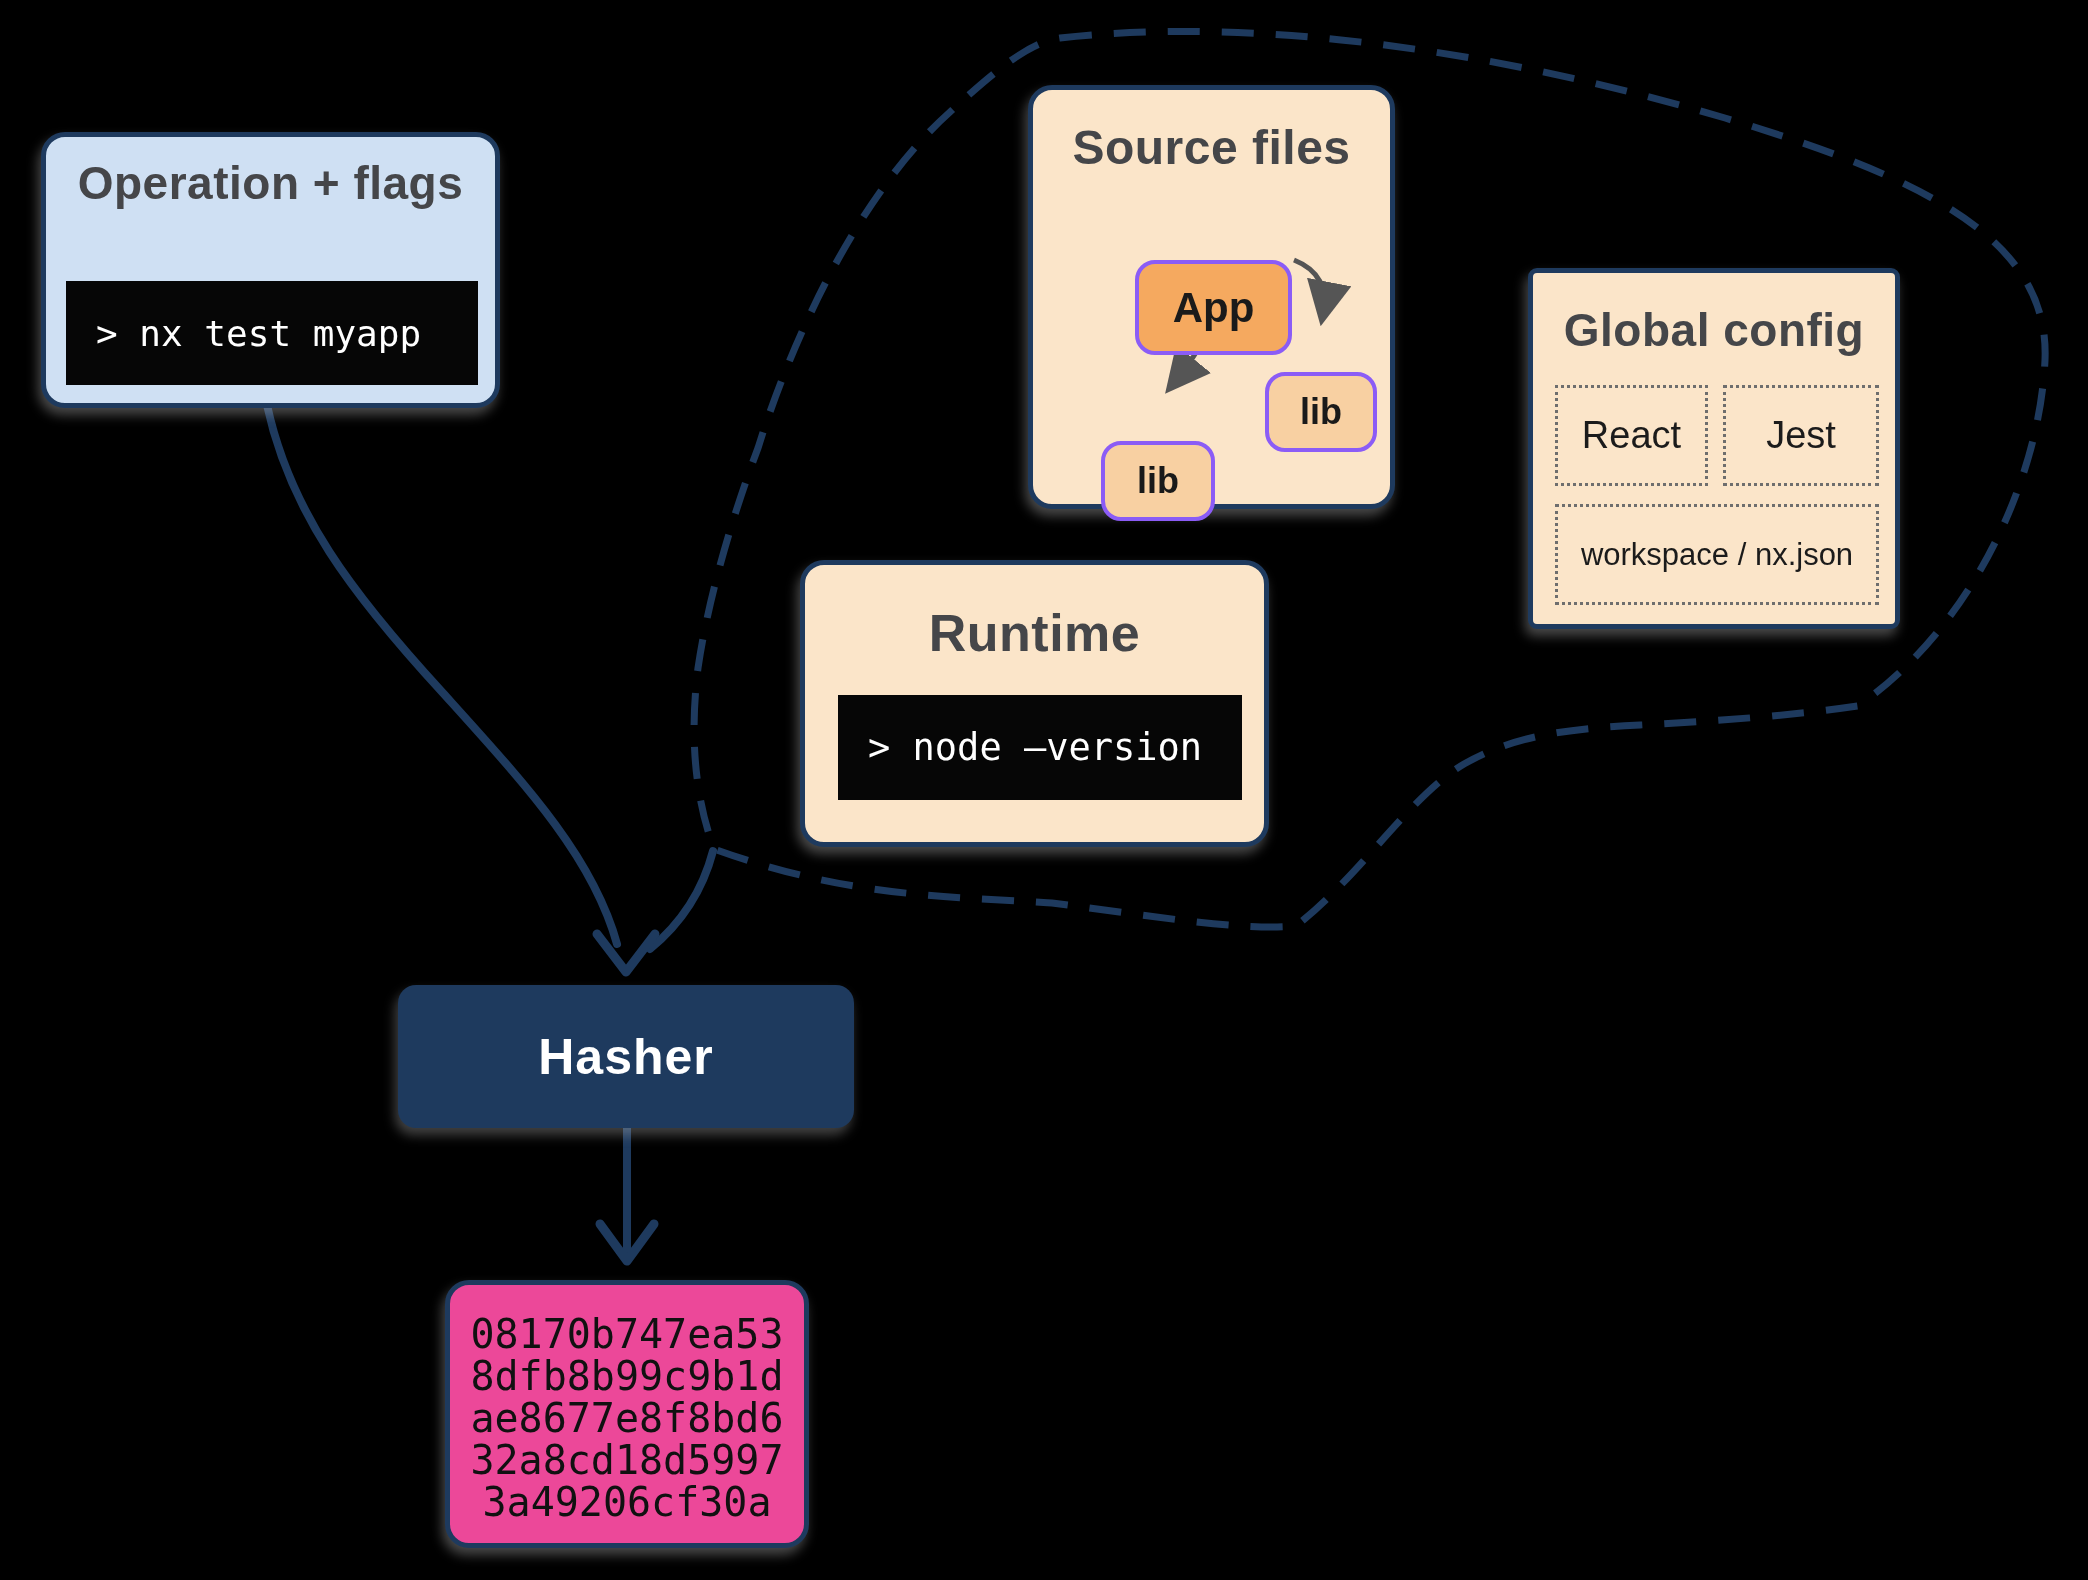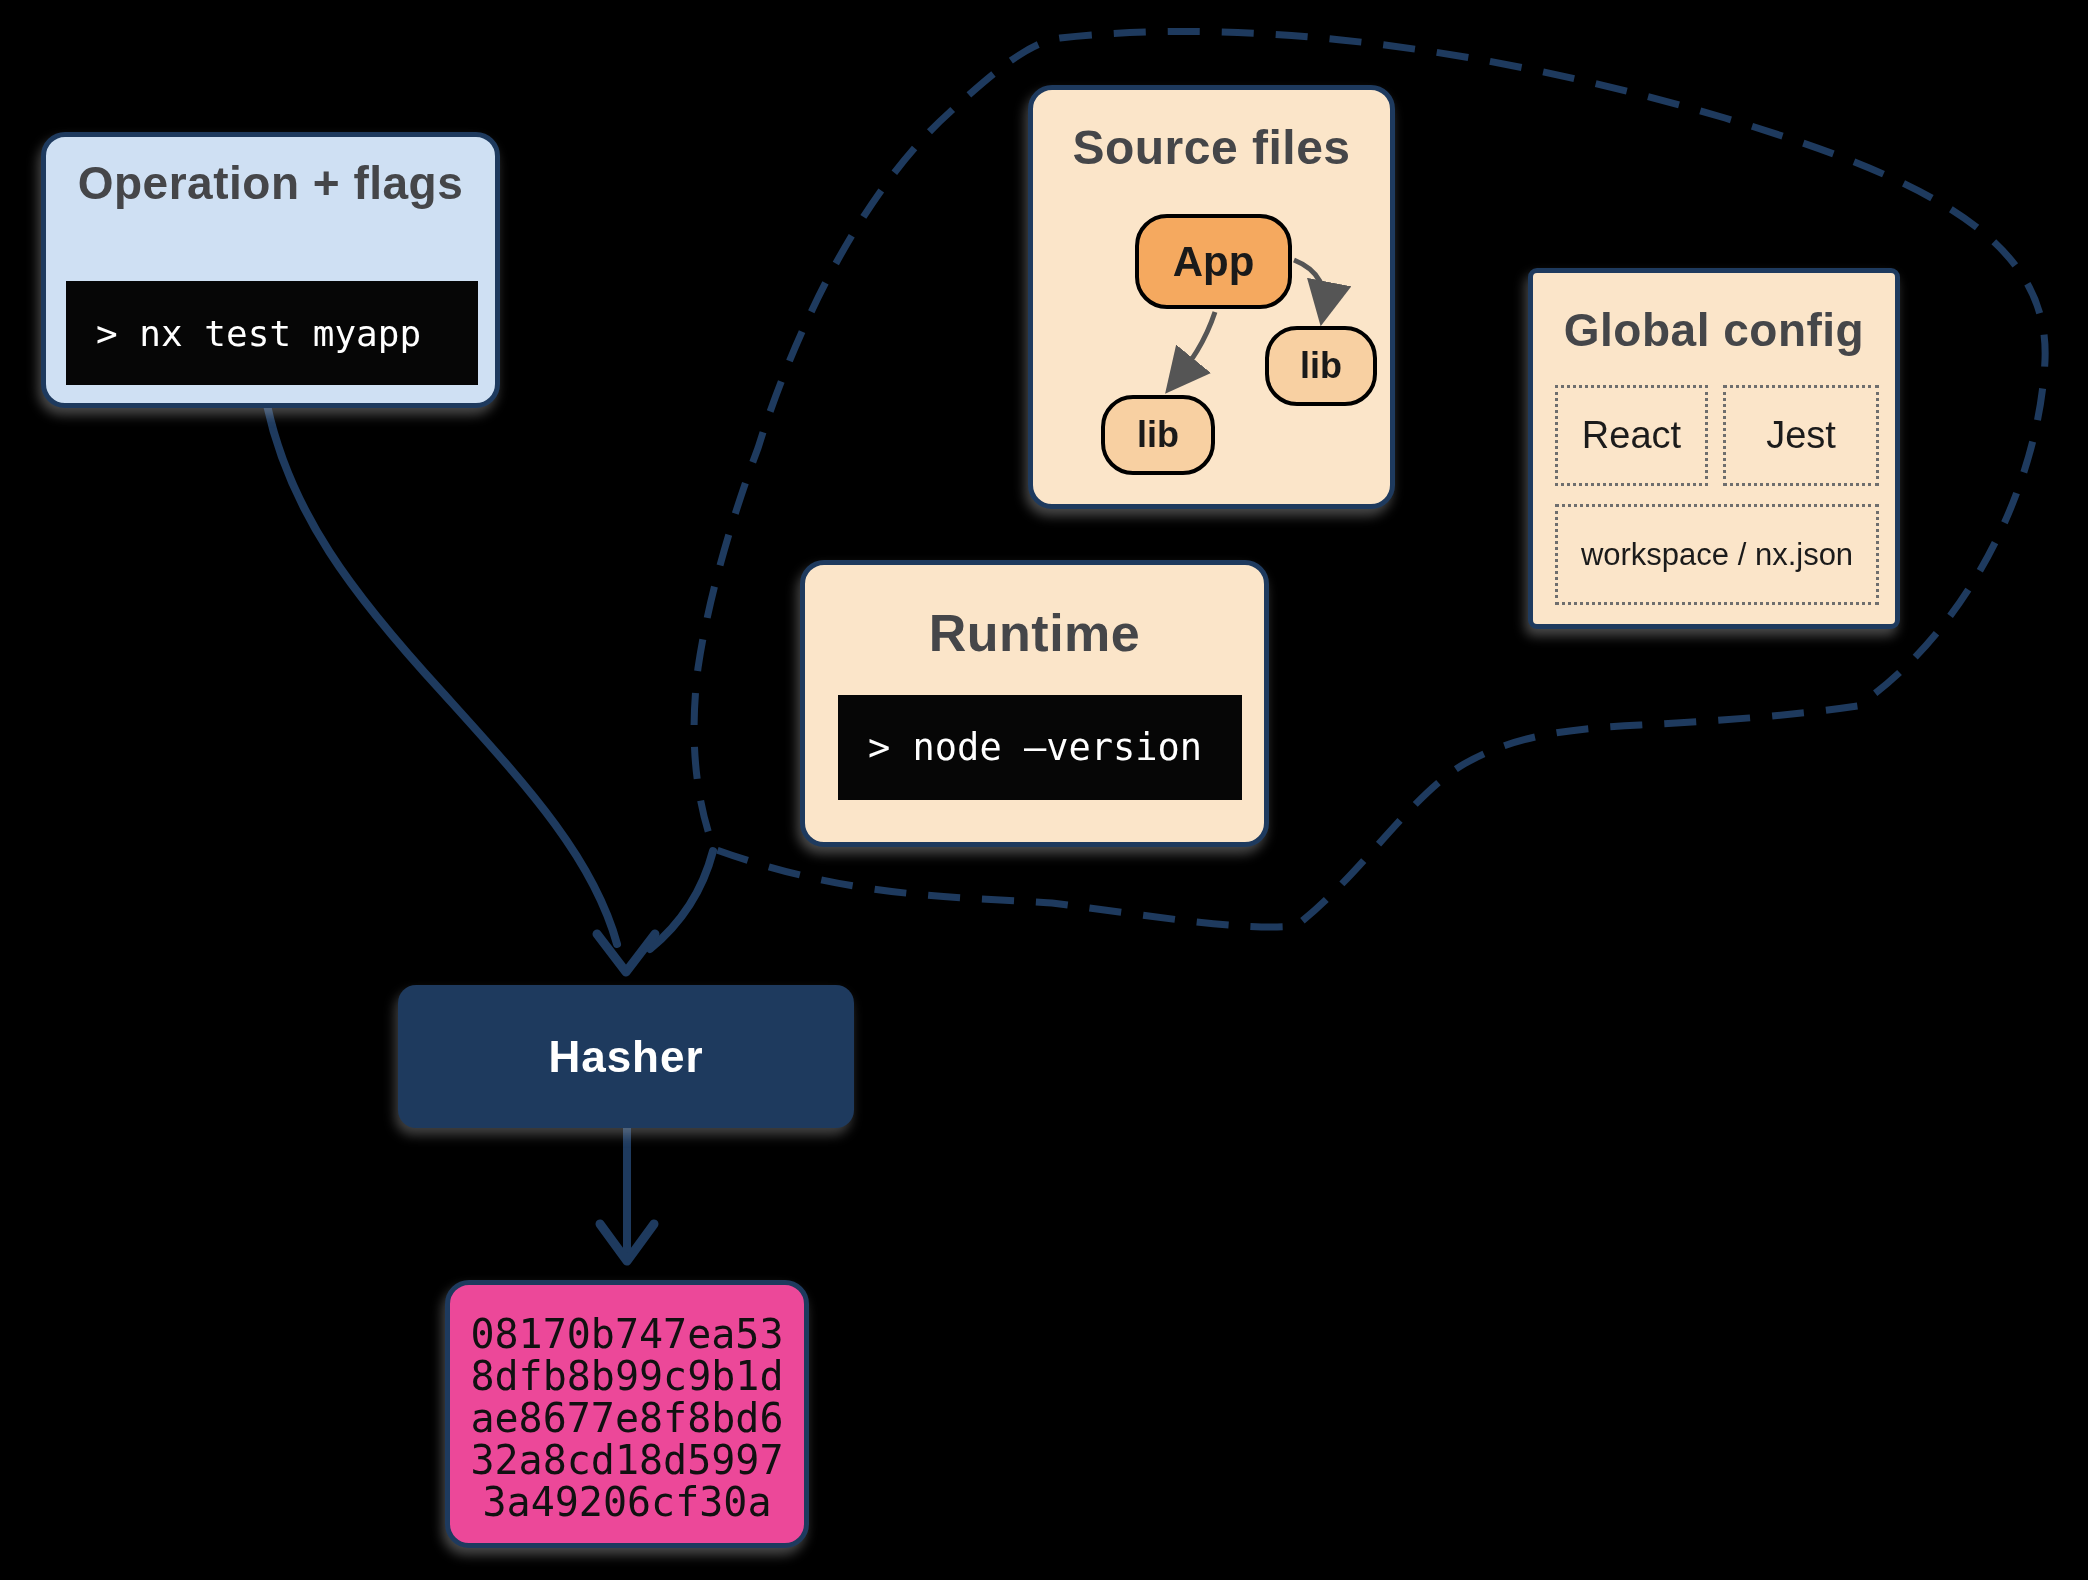--- a/index.html
+++ b/index.html
@@ -41,28 +41,29 @@
   }
   
   #operation-flags { left: 41px; top: 132px; width: 459px; height: 276px; background: #cfe0f3; }
   #operation-flags .box-title { margin-top: 19px; font-size: 46px; }
   #operation-flags .terminal { left: 20px; top: 144px; width: 412px; height: 104px; font-size: 36px; padding-left: 30px; }
   
   #source-files { left: 1028px; top: 85px; width: 367px; height: 424px; background: #fbe5c9; }
   #source-files .box-title { margin-top: 30px; font-size: 48px; }
   .graph-node {
     position: absolute;
-    border: 4px solid #000000;
-    border-radius: 32px;
+    border: 4px solid #8b5cf6;
+    border-radius: 20px;
     box-sizing: border-box;
     display: flex;
     align-items: center;
     justify-content: center;
     font-weight: bold;
     color: #1a1a1a;
+    margin-top: 46px;
   }
   #node-app { left: 102px; top: 124px; width: 157px; height: 95px; background: #f5a95f; font-size: 42px; }
   #node-lib-right { left: 232px; top: 236px; width: 112px; height: 80px; background: #f8d0a2; font-size: 36px; }
   #node-lib-left { left: 68px; top: 305px; width: 114px; height: 80px; background: #f8d0a2; font-size: 36px; }
   #sf-arrows { position: absolute; left: 0; top: 0; width: 367px; height: 424px; }
   
   #runtime { left: 800px; top: 560px; width: 469px; height: 287px; background: #fbe5c9; }
   #runtime .box-title { margin-top: 38px; font-size: 52px; }
   #runtime .terminal { left: 33px; top: 130px; width: 404px; height: 105px; font-size: 37px; padding-left: 30px; }
   
@@ -84,21 +85,21 @@
   #hasher {
     position: absolute;
     left: 398px; top: 985px; width: 456px; height: 143px;
     background: #1e3a5e;
     border-radius: 18px;
     display: flex;
     align-items: center;
     justify-content: center;
     color: #ffffff;
     font-weight: bold;
-    font-size: 44px;
+    font-size: 50px;
     letter-spacing: 1px;
     box-shadow: -3px 7px 12px rgba(190,190,190,0.35);
   }
   
   #hash-output {
     position: absolute;
     left: 445px; top: 1280px; width: 364px; height: 268px;
     background: #ec4899;
     border: 5px solid #1e3a5e;
     border-radius: 24px;

